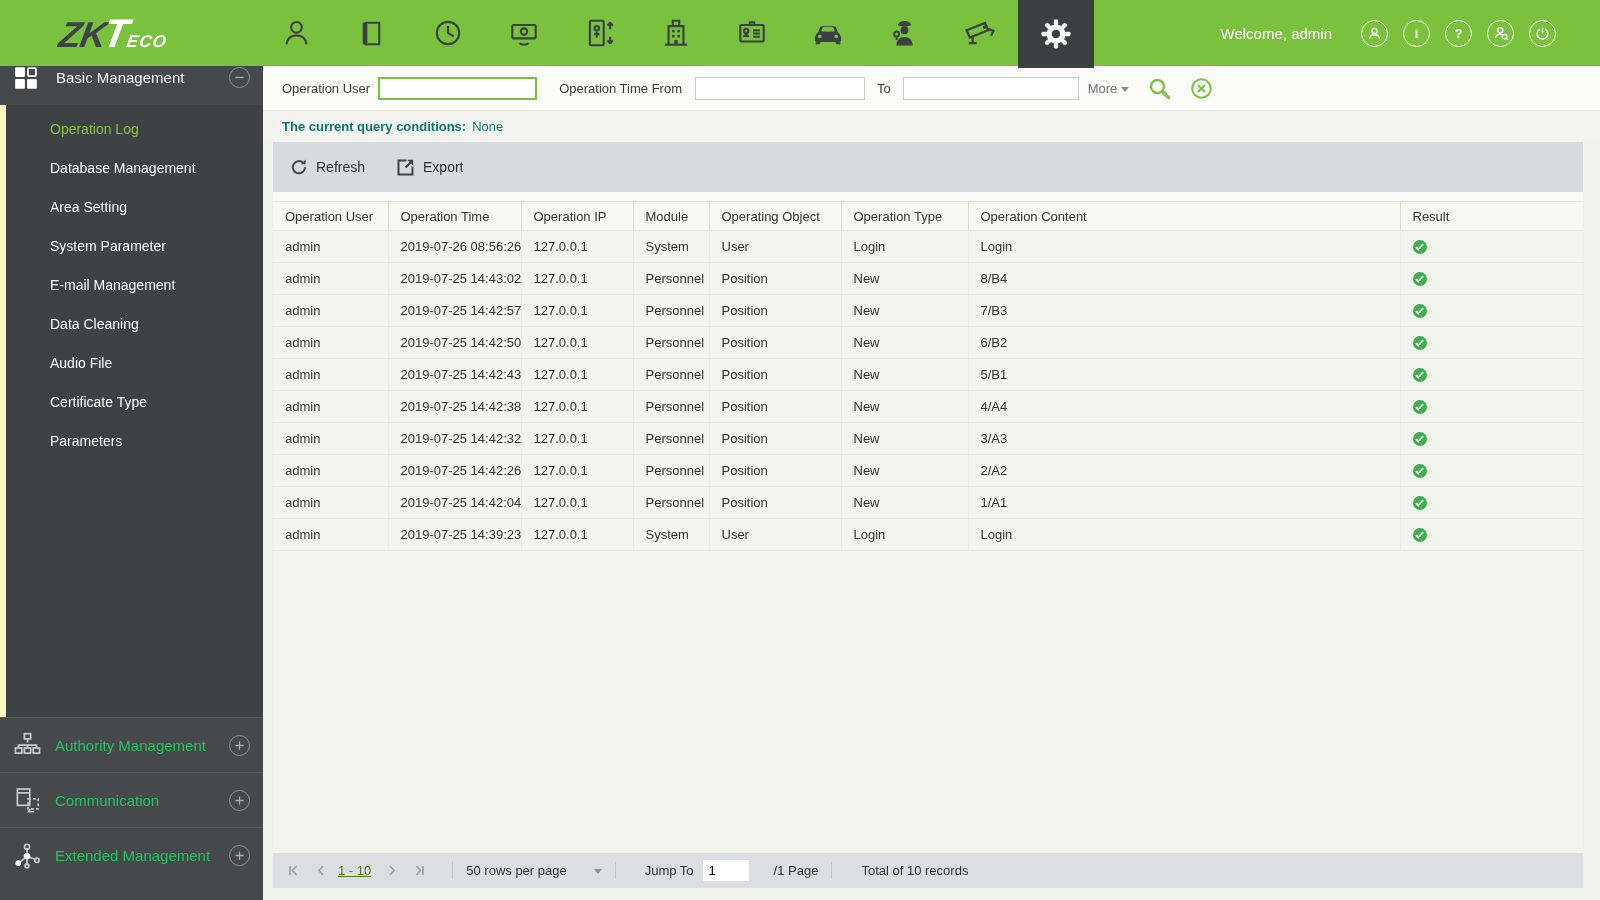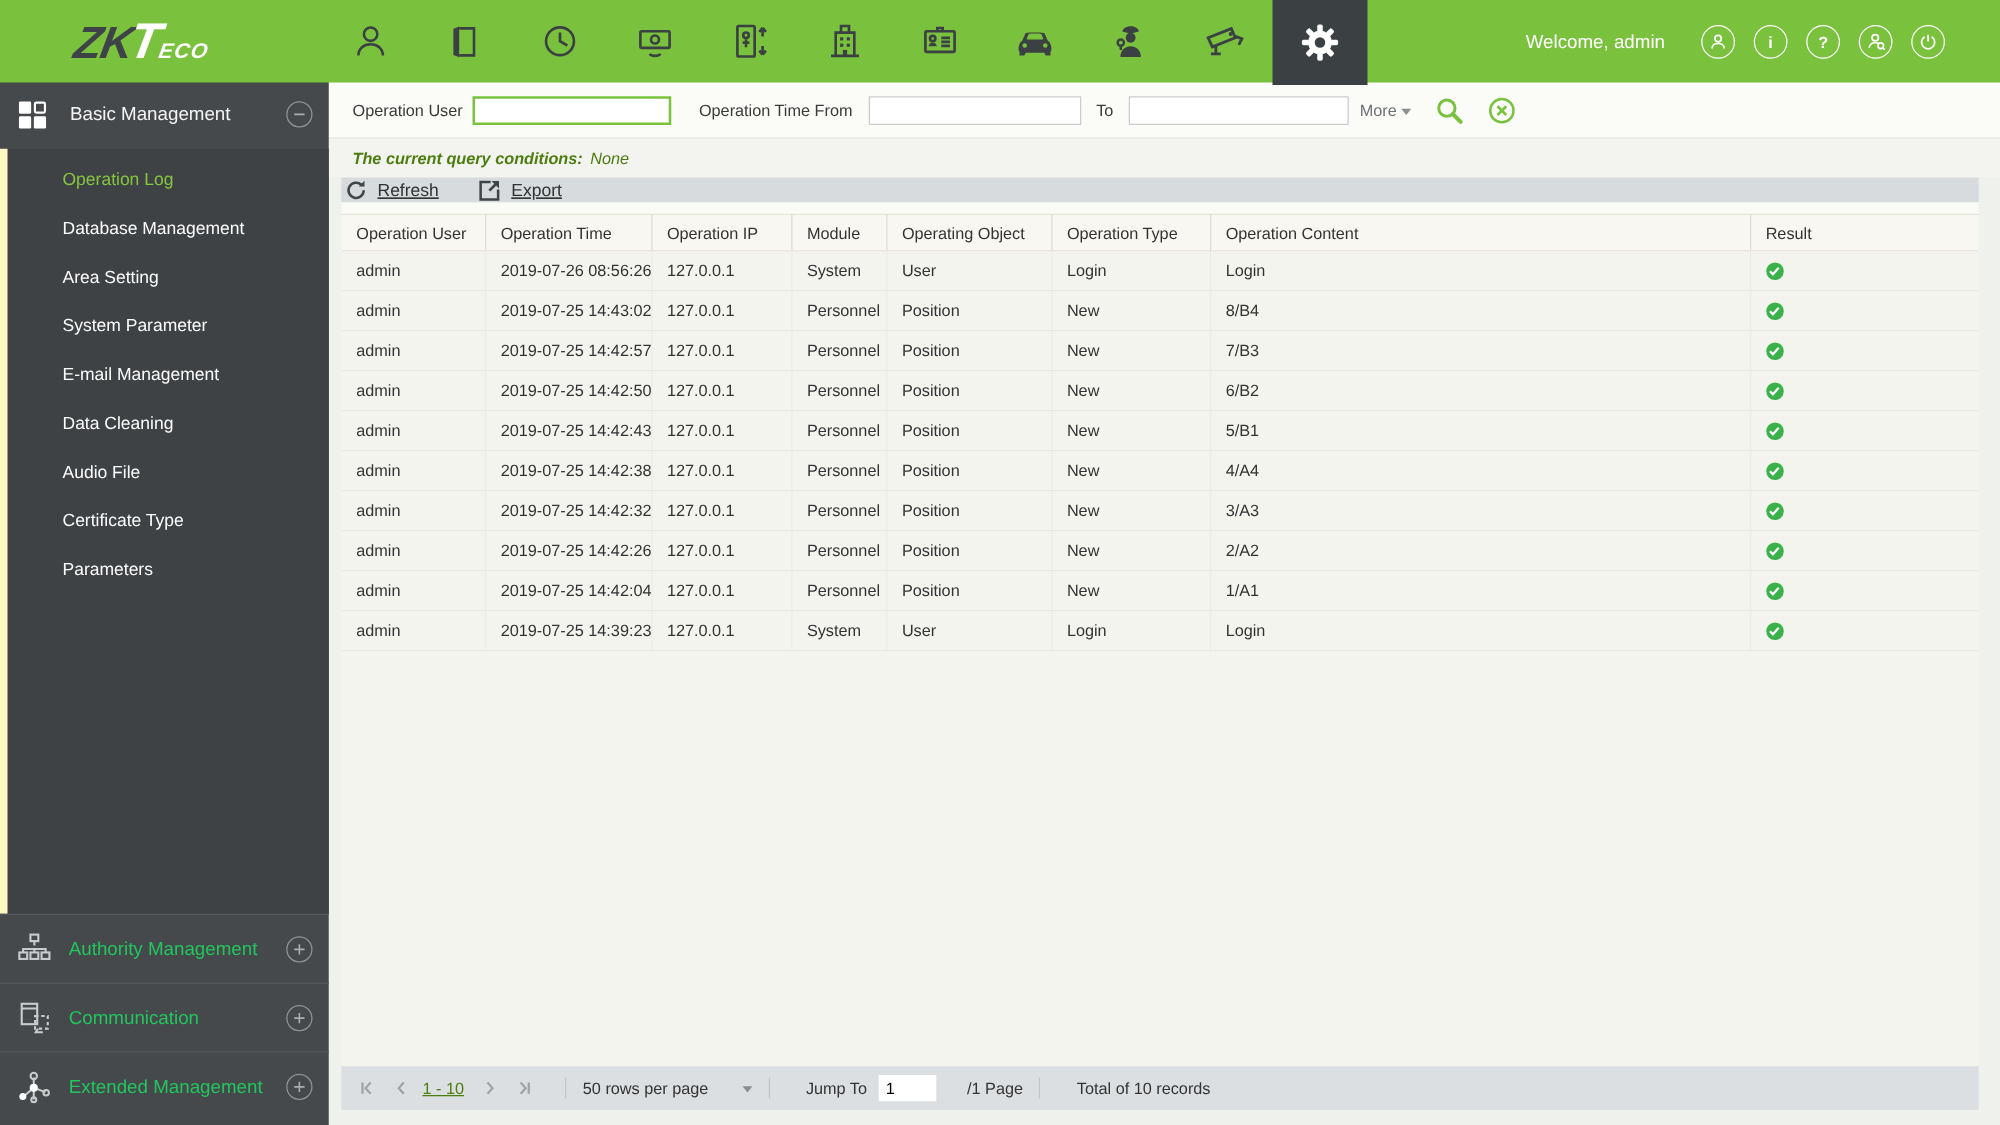--- a/index.html
+++ b/index.html
@@ -16,21 +16,21 @@
   .nav-item { width:76px; height:66px; display:flex; align-items:center; justify-content:center; cursor:pointer; }
   .nav-item svg { display:block; }
   .nav-item.active { background:#3b4043; height:68px; }
   .top-right { position:absolute; right:44px; top:0; height:66px; display:flex; align-items:center; }
   .welcome { color:#fff; font-size:15px; margin-right:14px; }
   .circle-icon { width:27px; height:27px; border:1.5px solid #fff; border-radius:50%; color:#fff;
                  display:flex; align-items:center; justify-content:center; margin-left:15px;
                  font-size:13px; font-weight:bold; cursor:pointer; }
 
   
-  .sidebar { position:absolute; top:64px; left:0; width:263px; bottom:0; background:#45494c; z-index:5; }
+  .sidebar { position:absolute; top:50px; left:0; width:263px; bottom:0; background:#45494c; z-index:5; }
   .menu-header { height:55px; display:flex; align-items:center; cursor:pointer; }
   .menu-header .micon { margin-left:13px; width:27px; display:flex; }
   .menu-header .mlabel { color:#f4f4f4; font-size:15px; margin-left:16px; flex:1; }
   .toggle-circle { width:21px; height:21px; border:1px solid #8f9496; border-radius:50%;
                    display:flex; align-items:center; justify-content:center; margin-right:13px; flex:none; }
   .submenu { background:#3e4245; border-left:6px solid #fef9c3; height:612px; padding-top:5px; list-style:none; }
   .submenu li { height:39px; line-height:39px; padding-left:44px; color:#fdfdfd; font-size:14px; cursor:pointer; }
   .submenu li.active { color:#86c440; }
   .side-group { height:55px; border-top:1px solid #55595c; display:flex; align-items:center; cursor:pointer; }
   .side-group .gicon { margin-left:12px; width:30px; display:flex; justify-content:center; }
@@ -41,25 +41,25 @@
   .filter-bar { height:44px; background:#fbfbf8; display:flex; align-items:center; padding-left:19px; flex:none; }
   .filter-bar label { font-size:13px; color:#3a3a3a; }
   .filter-bar input { height:23px; background:#fff; font-size:13px; padding:0 5px; outline:none; }
   .inp-user { width:159px; border:2px solid #7ac13e; margin:0 22px 0 8px; }
   .inp-from { width:170px; border:1px solid #c9ccce; margin:0 12px 0 13px; }
   .inp-to   { width:176px; border:1px solid #c9ccce; margin:0 9px  0 12px; }
   .more-btn { display:flex; align-items:center; color:#6d7275; font-size:13px; cursor:pointer; margin:0 19px 0 0; }
   .caret { width:0; height:0; border-top:5px solid #8a8f91; border-left:4px solid transparent; border-right:4px solid transparent; margin-left:4px; margin-top:2px; }
   .ficon { display:flex; align-items:center; margin-right:19px; cursor:pointer; }
   .query-bar { height:32px; background:#f3f4f0; border-top:1px solid #e5e7e2; display:flex; align-items:center;
-               padding-left:19px; font-size:13px; color:#4d7c0f; flex:none;font-style:italic; }
+               padding-left:19px; font-size:13px; color:#0f766e; flex:none; }
   .q-label { font-weight:bold; margin-right:6px; }
 
   .panel { flex:1; margin:0 17px 12px 10px; display:flex; flex-direction:column; min-height:0; }
-  .toolbar { height:20px; background:#d8dbdd; display:flex; align-items:center; padding-left:3px; flex:none;text-decoration:underline; }
+  .toolbar { height:50px; background:#d8dbdd; display:flex; align-items:center; padding-left:17px; flex:none; }
   .tool { display:flex; align-items:center; font-size:14px; color:#2e3233; cursor:pointer; margin-right:31px; }
   .tool svg { margin-right:8px; }
   .t-gap { height:9px; background:#fafaf7; flex:none; }
 
   .table-wrap { flex:1; background:#f4f4ef; min-height:0; overflow:hidden; }
   table { width:100%; border-collapse:collapse; table-layout:fixed; }
   thead th { height:29px; background:#f8f7f2; border-top:1px solid #e6e4db; border-bottom:1px solid #e6e4db;
              border-right:1px solid #dedcd3; font-size:13px; font-weight:normal; color:#333;
              text-align:left; padding-left:12px; }
   thead th:last-child { border-right:none; }

